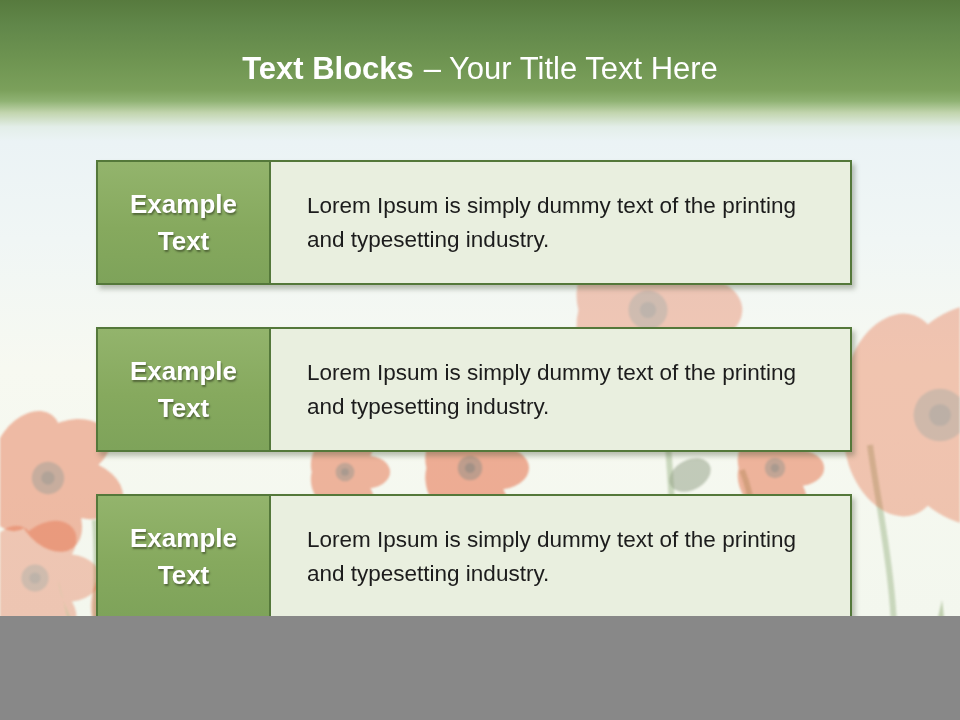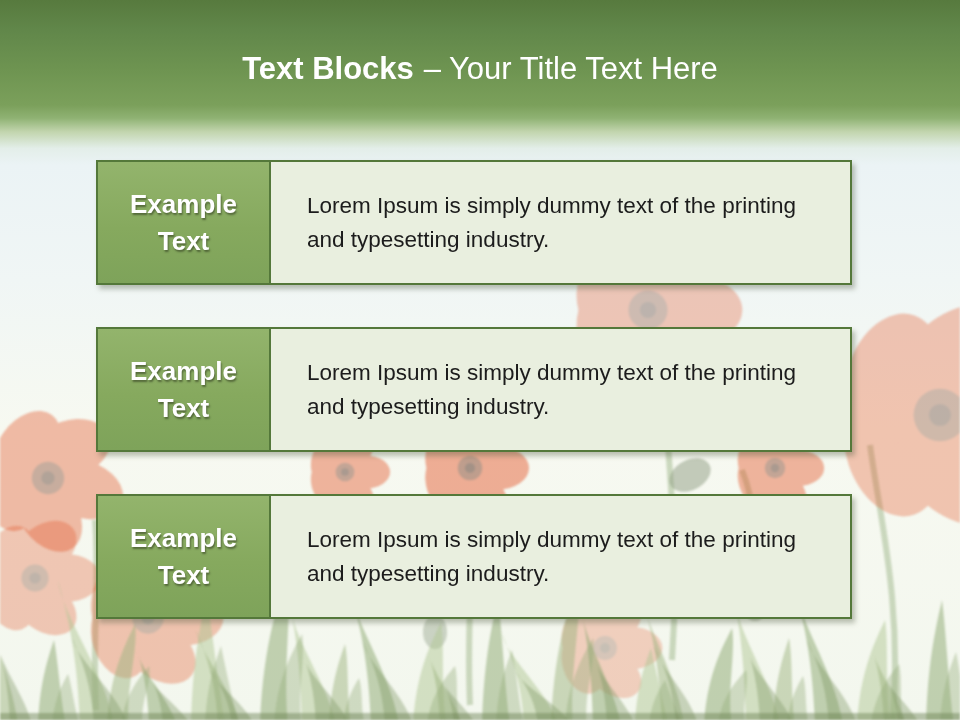--- a/index.html
+++ b/index.html
@@ -1,17 +1,17 @@
 <!DOCTYPE html>
 <html><head>
 <meta charset="utf-8">
 <style>
   html,body{margin:0;padding:0;background:#888;}
   .slide{
-    position:relative;width:960px;height:720px;overflow:hidden;
+    position:relative;width:960px;height:616px;overflow:hidden;
     font-family:"Liberation Sans",sans-serif;
     background:linear-gradient(180deg,
       #577a3e 0%, #61874a 4.2%, #6e9451 9.7%, #7ba05b 14.6%,
       #8fb273 16.4%, #c2d5ae 18.3%, #e3eee9 20.6%, #ebf3f5 22.9%,
       #f0f6f5 38.9%, #f7f9f1 59.7%, #f3f7ee 100%);
   }
   .bg-art{position:absolute;left:0;top:0;width:960px;height:720px;filter:blur(1.1px);pointer-events:none;}
   .title-bar{
     position:absolute;left:0;top:50px;width:100%;text-align:center;
     color:#ffffff;font-size:31px;line-height:1.2;white-space:nowrap;

